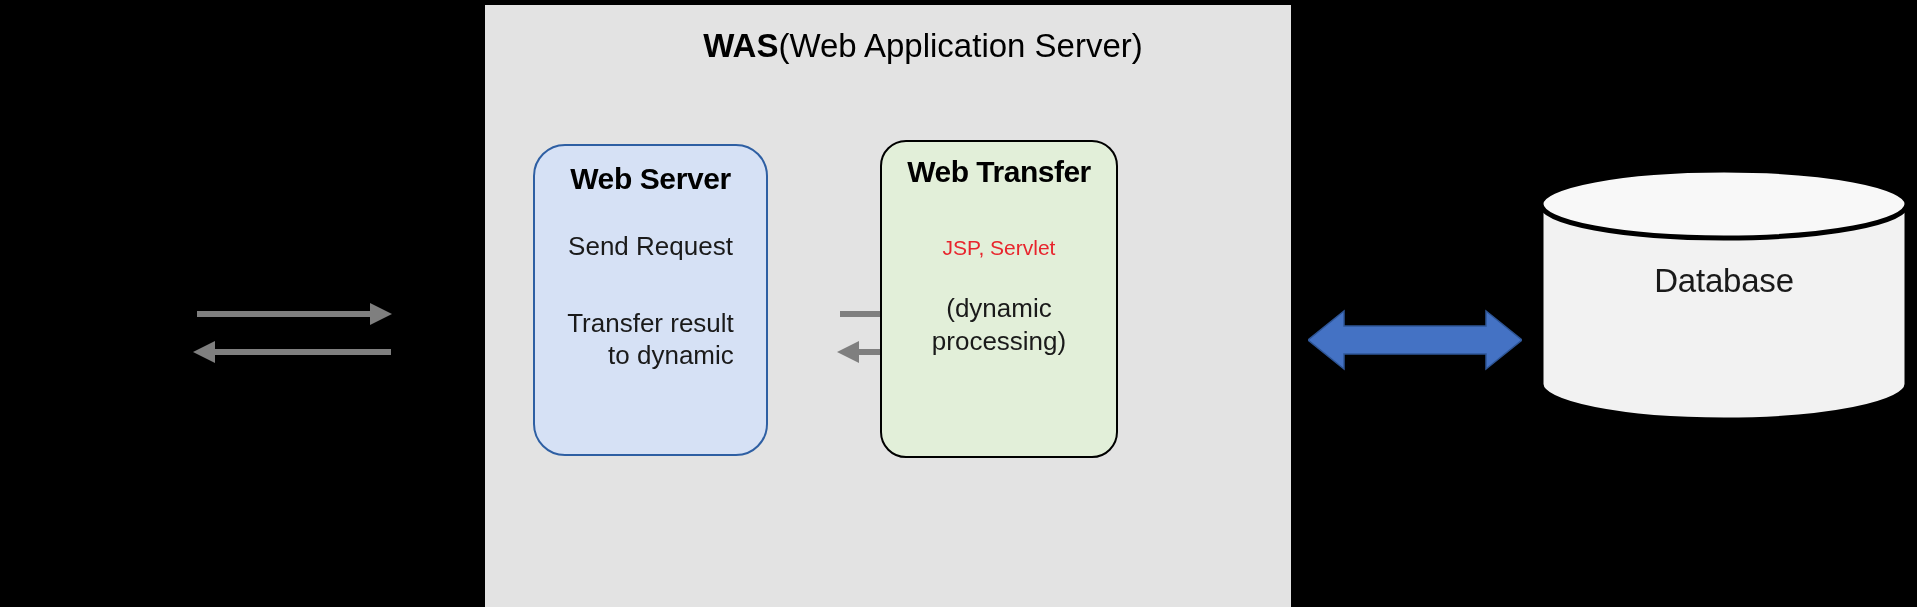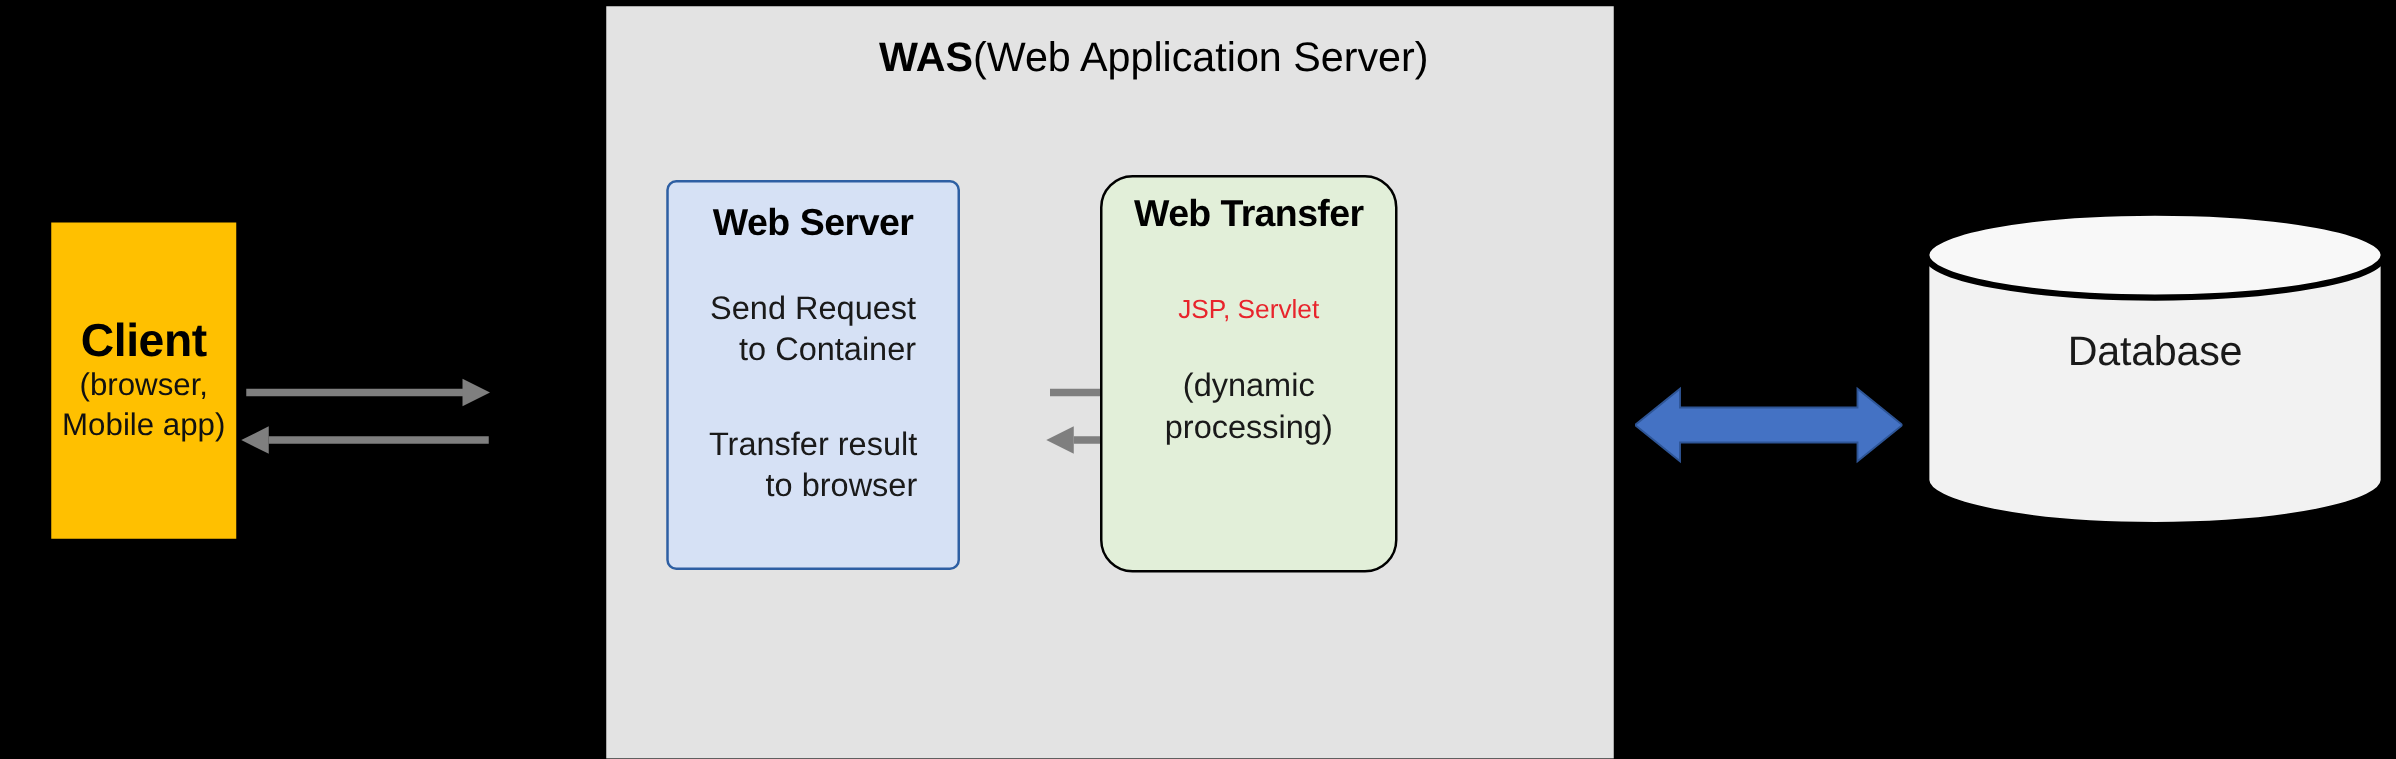--- a/index.html
+++ b/index.html
@@ -69,21 +69,21 @@
 
   
   #web-server-box {
     position: absolute;
     left: 533px;
     top: 144px;
     width: 235px;
     height: 312px;
     background: #D6E1F5;
     border: 2px solid #2E5FA3;
-    border-radius: 8px;
+    border-radius: 32px;
     box-sizing: border-box;
     display: flex;
     flex-direction: column;
     align-items: center;
     padding-top: 16px;
   }
   #web-server-title {
     font-size: 30px;
     font-weight: bold;
     color: #000000;
@@ -202,50 +202,44 @@
     font-size: 33px;
     color: #1a1a1a;
     letter-spacing: -0.2px;
   }
 </style>
 </head>
 <body>
 
 <div id="canvas">
 
-  <div id="client-box">
-    <div id="client-title">Client</div>
-    <div class="client-sub">(browser,</div>
-    <div class="client-sub">Mobile app)</div>
-  </div>
 
   <div class="gray-arrow" id="arrow-client-to-server">
     <div class="shaft"></div>
     <div class="head head-right"></div>
   </div>
   <div class="gray-arrow" id="arrow-server-to-client">
     <div class="shaft"></div>
     <div class="head head-left"></div>
   </div>
 
   <div id="was-box">
     <div id="was-title">
       <span class="abbr">WAS</span><span class="expand">(Web Application Server)</span>
     </div>
   </div>
 
   <div id="web-server-box">
     <div id="web-server-title">Web Server</div>
     <div class="ws-para" id="ws-para-1">
       <div>Send Request</div>
-      <div>to Container</div>
     </div>
     <div class="ws-para" id="ws-para-2">
       <div>Transfer result</div>
-      <div>to browser</div>
+      <div>to dynamic</div>
     </div>
   </div>
 
   <div class="gray-arrow" id="arrow-server-to-container">
     <div class="shaft"></div>
     <div class="head head-right"></div>
   </div>
   <div class="gray-arrow" id="arrow-container-to-server">
     <div class="shaft"></div>
     <div class="head head-left"></div>

